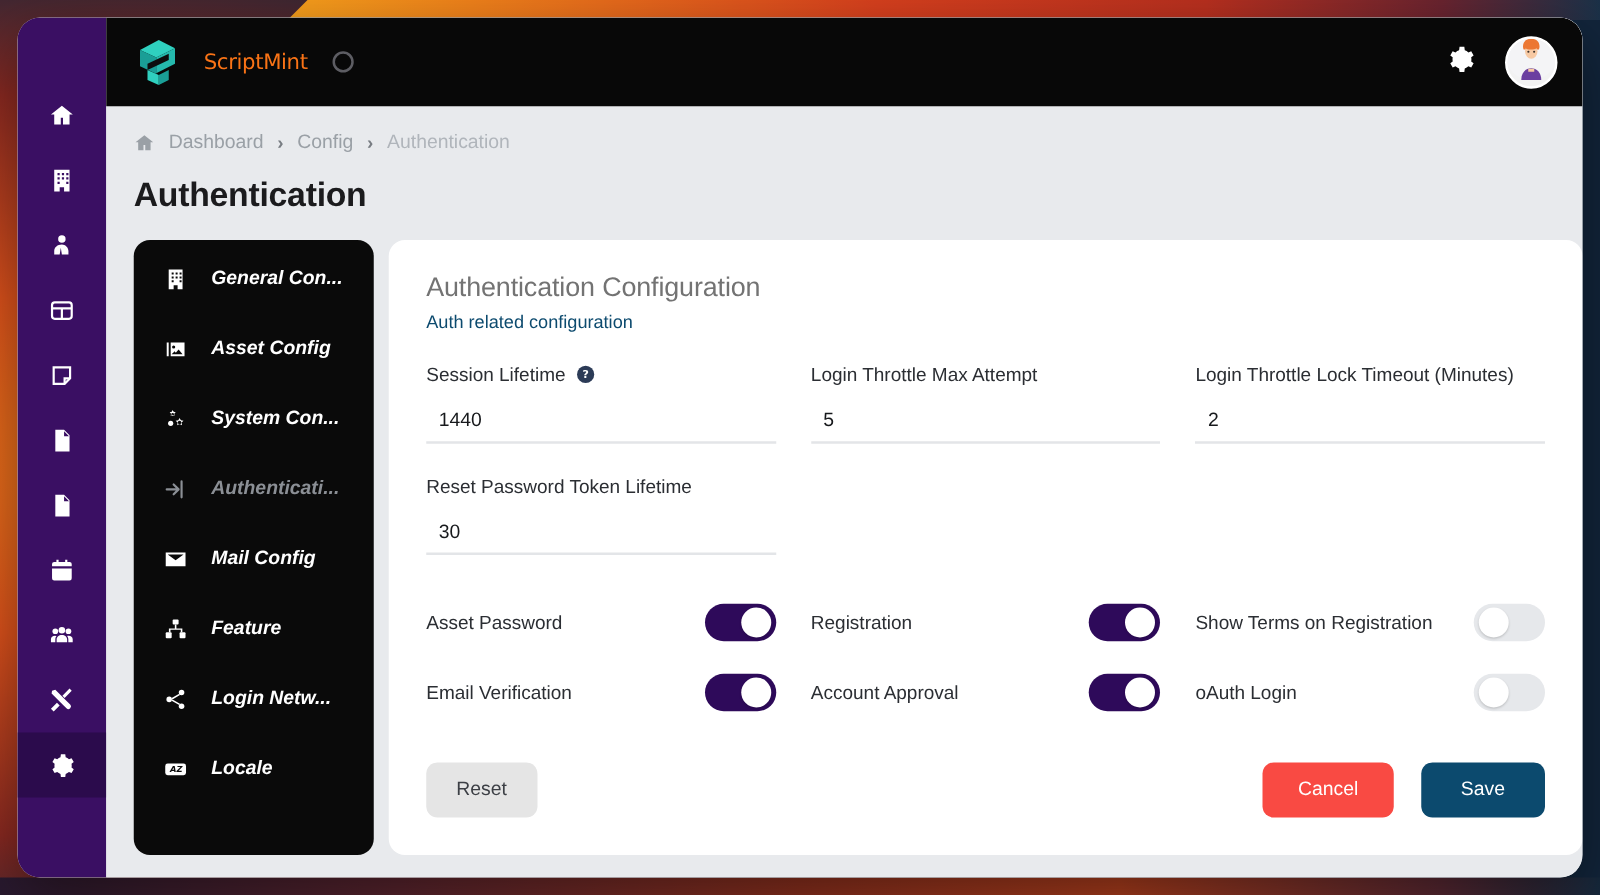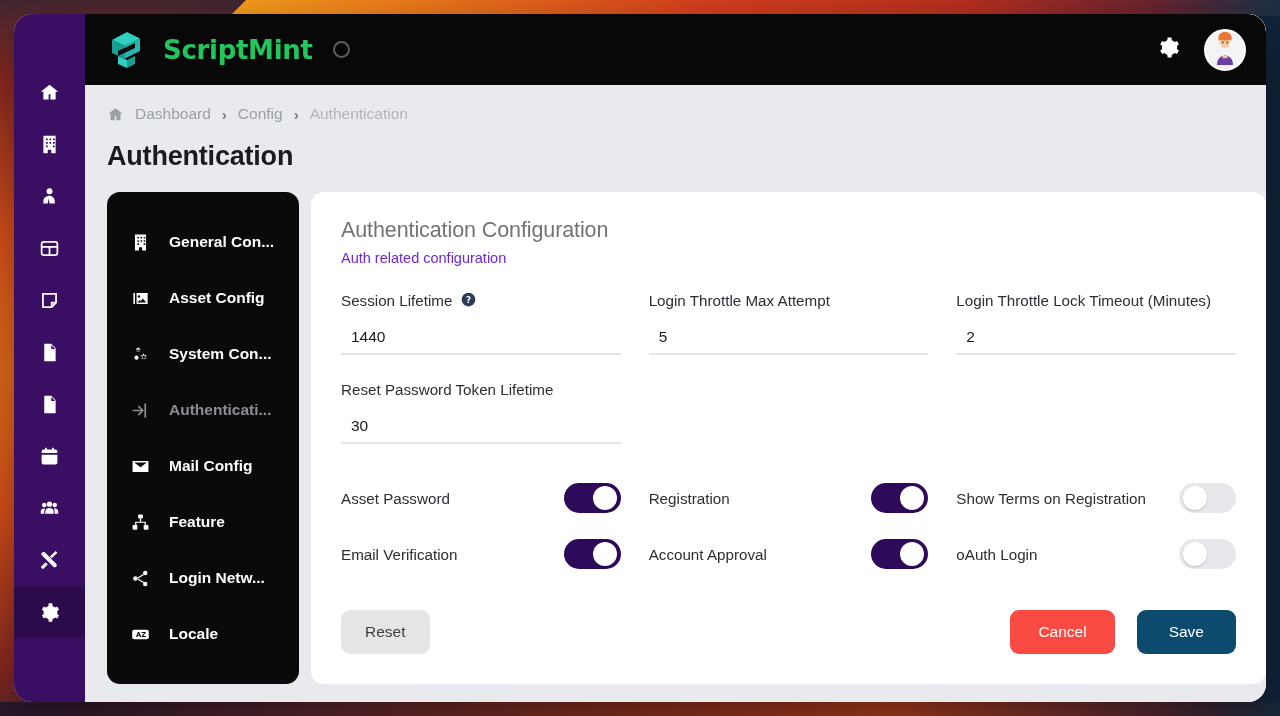--- a/index.html
+++ b/index.html
@@ -61,21 +61,21 @@
   .topbar {
     height: 71px; flex: 0 0 71px;
     background: #080808;
     display: flex; align-items: center;
     padding: 0 20px 0 18px;
     border-top-right-radius: 18px;
   }
   .logo-wrap { display: flex; align-items: center; gap: 14px; }
   .logo-mark { width: 46px; height: 46px; display: block; }
   .brand {
-    color: #22c55e; font-size: 26px; font-weight: 700;
+    color: #f97316; font-size: 17px; font-weight: 400;
     letter-spacing: -0.3px;
     font-family: "DejaVu Sans", sans-serif;
   }
   .ring {
     width: 17px; height: 17px; border-radius: 50%;
     border: 2px solid #5d5d63; margin-left: 20px;
   }
   .topbar-spacer { flex: 1; }
   .gear-btn { color: #fff; cursor: pointer; display: flex; align-items: center; }
   .gear-btn svg { width: 23px; height: 23px; }
@@ -106,40 +106,40 @@
   .body-row { display: flex; gap: 12px; margin-top: 20px; }
 
   
   .submenu {
     width: 192px; flex: 0 0 192px;
     background: #0a0a0a; border-radius: 13px;
     padding: 22px 0 26px 0;
     height: 492px;
   }
   .menu-item {
-    display: flex; align-items: center; gap: 18px;
+    display: flex; gap: 18px;
     padding: 0 14px 0 22px; height: 56px;
     color: #ffffff; font-size: 15.5px; font-weight: 700;
-    white-space: nowrap; cursor: pointer;
+    white-space: nowrap; cursor: pointer; font-style: italic;
   }
   .menu-item .mi-ico { width: 22px; display: flex; justify-content: center; color: #fff; }
   .menu-item .mi-ico svg { width: 19px; height: 19px; }
   .menu-item.active { color: #8b8f95; }
   .menu-item.active .mi-ico { color: #8b8f95; }
 
   
   .card {
     flex: 1; background: #ffffff; border-radius: 13px;
     padding: 26px 30px 24px 30px;
     height: 492px;
     min-width: 0;
     overflow: hidden;
   }
   .card h2 { font-size: 21.5px; font-weight: 400; color: #737373; letter-spacing: -0.1px; }
-  .card .sub { font-size: 14.5px; color: #6d28d9; margin-top: 7px; }
+  .card .sub { font-size: 14.5px; color: #0c4a6e; margin-top: 7px; }
 
   .grid { display: grid; grid-template-columns: 1fr 1fr 1fr; column-gap: 28px; margin-top: 26px; }
 
   .field { }
   .field-label {
     font-size: 15.2px; color: #2b2e33; display: flex; align-items: flex-start; gap: 9px;
     white-space: nowrap;
   }
   .help-ico { display: flex; }
   .help-ico svg { width: 15px; height: 15px; }

